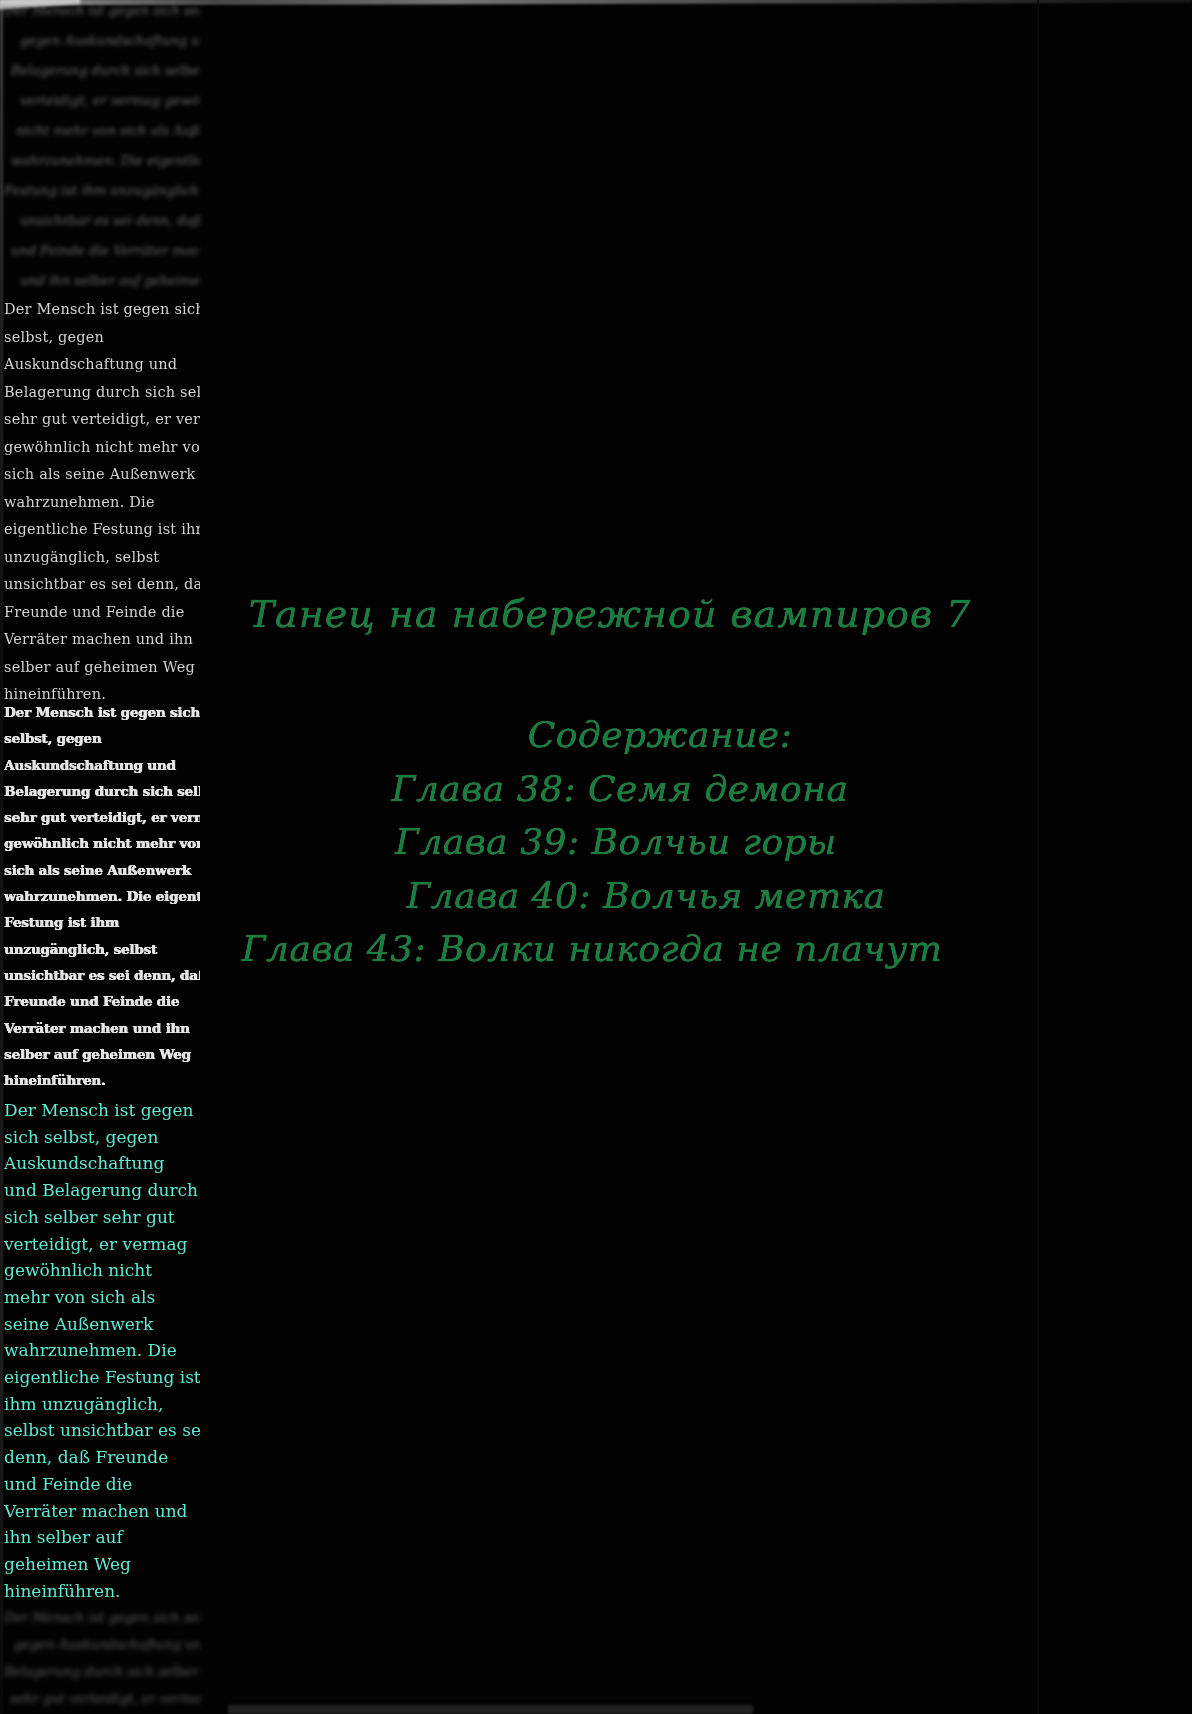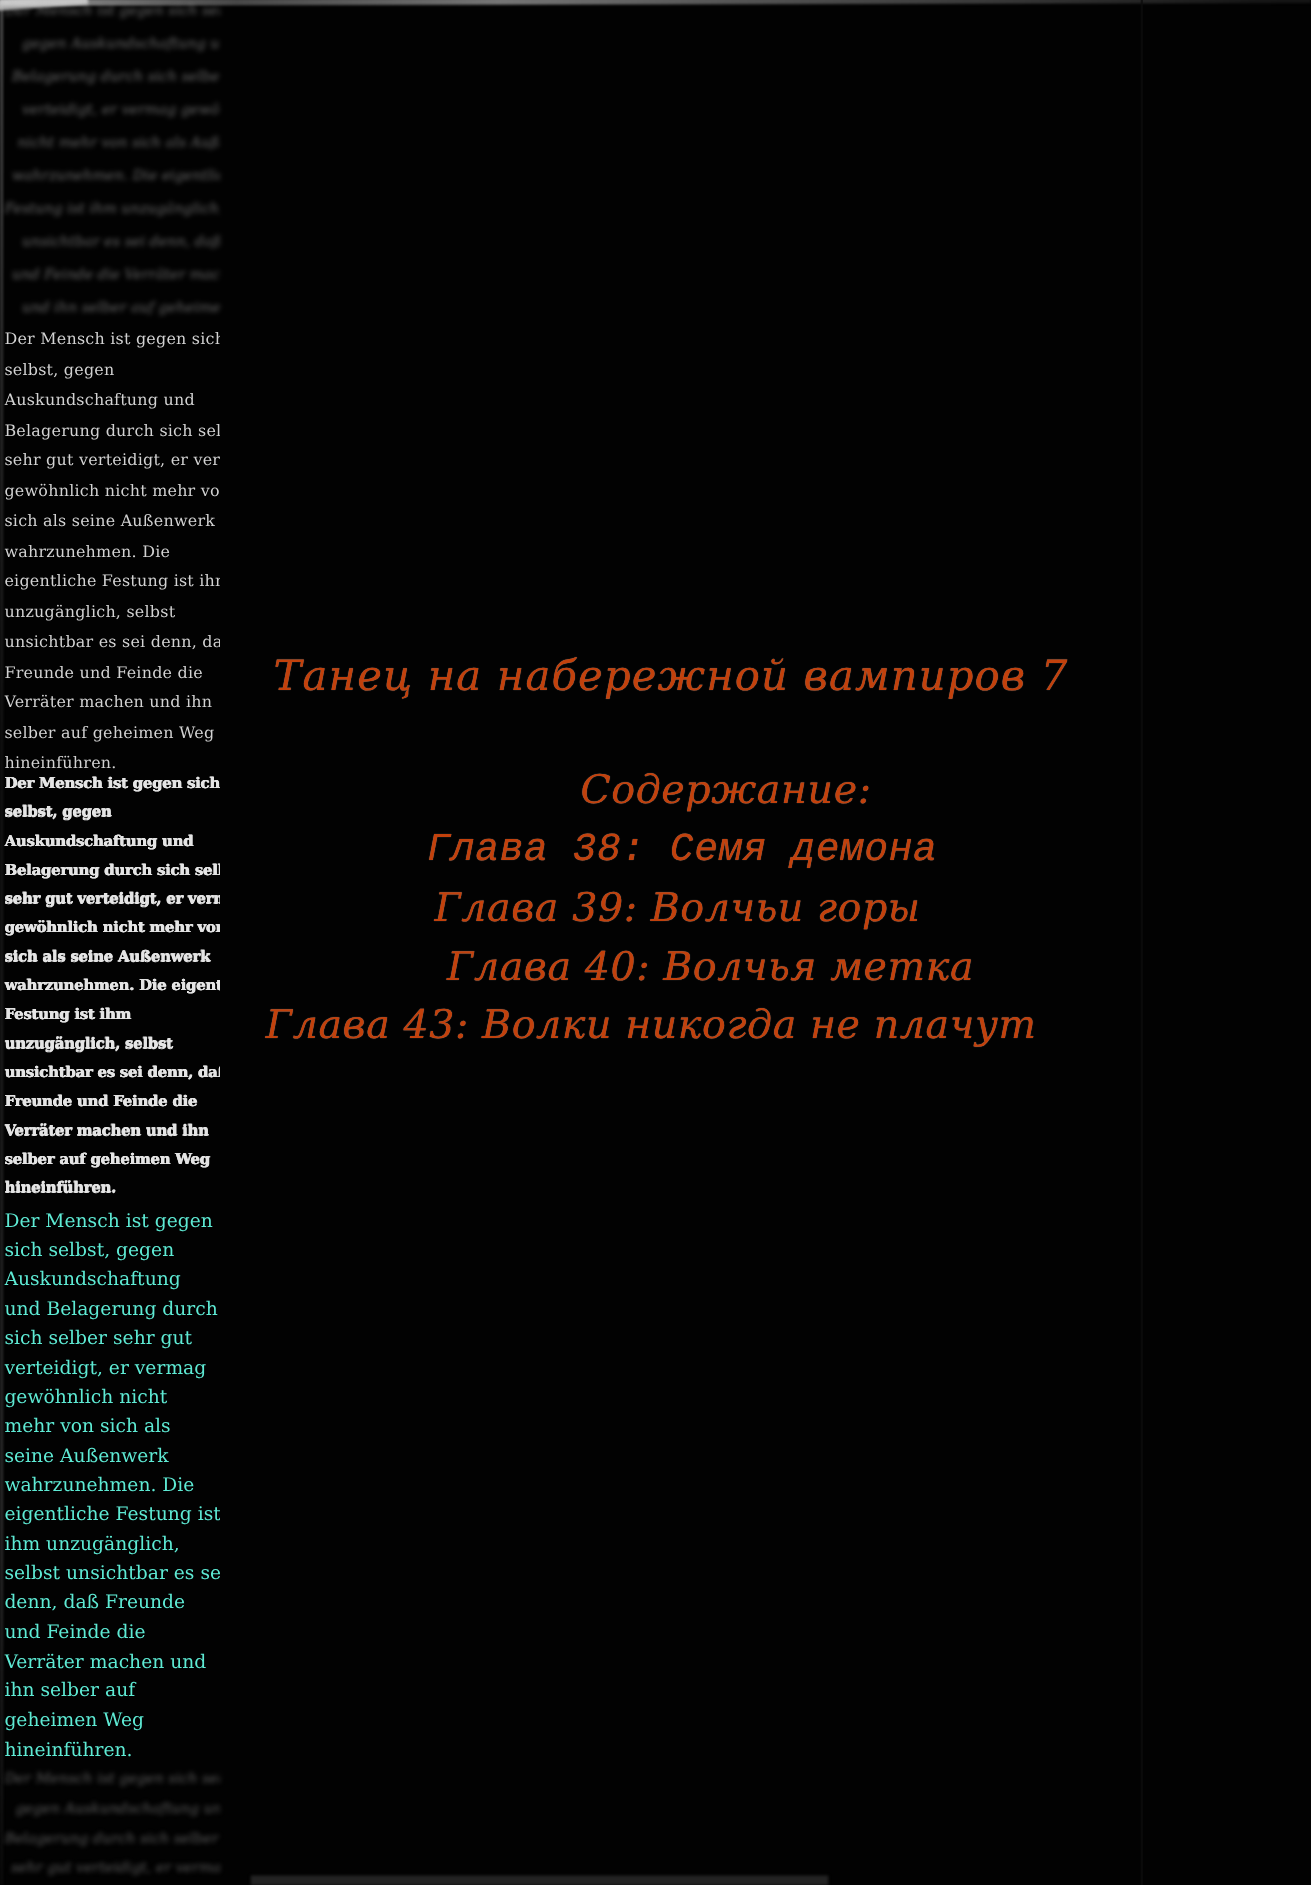--- a/index.html
+++ b/index.html
@@ -62,37 +62,37 @@
   }
   .faint-bottom{
     top:1604px;font-size:13px;line-height:27px;font-style:italic;
     color:#a8a8a8;filter:blur(2.4px);opacity:.55;
   }
   .faint-bottom .ln:nth-child(2){padding-left:10px;}
   .faint-bottom .ln:nth-child(4){padding-left:6px;}
   
   .center-col{
     position:absolute;left:40px;top:0;width:1140px;height:1714px;
-    text-align:center;color:#c2410c;
+    text-align:center;color:#15803d;
   }
   .script{
     font-family:"DejaVu Serif","Liberation Serif",serif;
     font-style:italic;
     text-shadow:0 0 .8px rgba(255,255,255,.55);
   }
   .title{
     position:absolute;left:0;width:100%;top:592px;margin:0;
     font-size:38px;font-weight:400;letter-spacing:1px;
     filter:blur(.3px);
   }
-  .contents{position:absolute;left:0;width:100%;top:692px;}
+  .contents{position:absolute;left:0;width:100%;top:708px;}
   .contents .line{height:53.5px;line-height:53.5px;font-size:36px;letter-spacing:.5px;filter:blur(.3px);}
   .contents .heading{transform:translateX(50px);}
   .chapter-list{display:block;}
-  .chapter-list .line:nth-child(1){transform:translateX(10px);font-family:Liberation Mono, monospace;}
+  .chapter-list .line:nth-child(1){transform:translateX(10px);}
   .chapter-list .line:nth-child(2){transform:translateX(6px);}
   .chapter-list .line:nth-child(3){transform:translateX(36px);}
   .chapter-list .line:nth-child(4){transform:translateX(-18px);}
   .chapter-list .line:nth-child(5){transform:translateX(10px);}
   .chapter-list .line:nth-child(6){transform:translateX(24px);}
   .appendix{transform:translateX(-40px);}
 </style>
 </head>
 <body>
 

